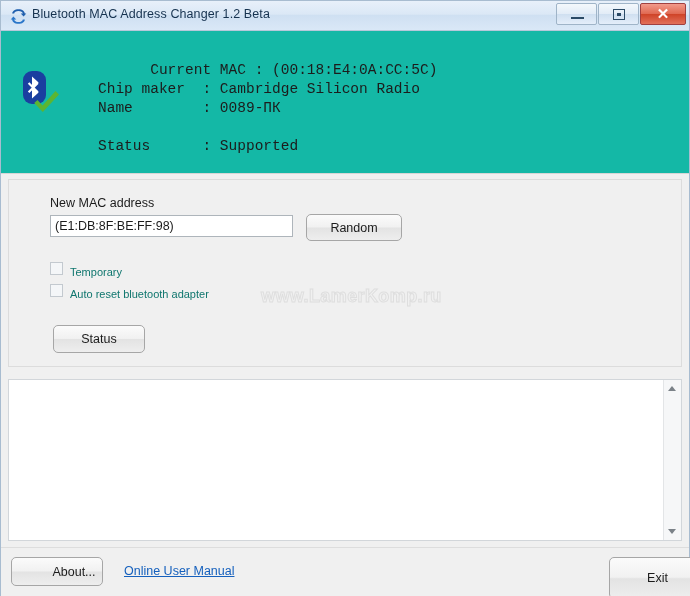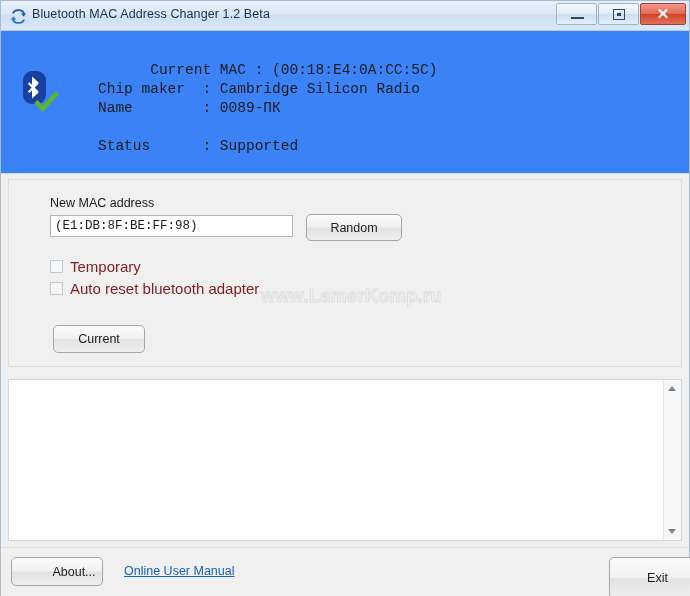--- a/index.html
+++ b/index.html
@@ -97,21 +97,21 @@
     text-align: center;
     font-family: "Liberation Sans", sans-serif;
   }
 
   
   .info-panel {
     position: absolute;
     left: 0; top: 30px;
     width: 688px;
     height: 142px;
-    background: #3b82f6;
+    background: #14b8a6;
     border-bottom: 1px solid #d6d6d6;
   }
   .bt-icon {
     position: absolute;
     left: 14px; top: 36px;
     width: 48px; height: 48px;
   }
   .info-lines {
     position: absolute;
     left: 97px; top: 11px;
@@ -139,21 +139,21 @@
     font-size: 12.5px;
     color: #1b1b1b;
   }
   .mac-input {
     position: absolute;
     left: 41px; top: 35px;
     width: 243px; height: 22px;
     box-sizing: border-box;
     border: 1px solid #aeb5bb;
     background: #ffffff;
-    font-family: Liberation Mono, monospace;
+    font-family: Liberation Sans, sans-serif;
     font-size: 12.5px;
     color: #1b1b1b;
     padding: 0 4px;
     outline: none;
   }
   .btn {
     box-sizing: border-box;
     border: 1px solid #a6a6a6;
     border-radius: 5px;
     background: linear-gradient(to bottom, #fbfbfb 0%, #f1f1f1 48%, #e3e3e3 52%, #eeeeee 100%);
@@ -175,23 +175,24 @@
   .cbrow.r1 { left: 41px; top: 78px; }
   .cbrow.r2 { left: 41px; top: 100px; }
   .cbox {
     width: 13px; height: 13px;
     box-sizing: border-box;
     border: 1px solid #c3c9cf;
     background: #f4f6f8;
     margin-right: 7px;
   }
   .cblabel {
-    font-size: 15px;
-    color: #7f1d1d;
+    font-size: 11px;
+    color: #0f766e;
     white-space: nowrap;
+    margin-top: 8px;
   }
   .watermark {
     position: absolute;
     left: 252px; top: 106px;
     font-size: 18px;
     font-weight: bold;
     color: transparent;
     -webkit-text-stroke: 1px #dedede;
     letter-spacing: .4px;
     white-space: nowrap;
@@ -335,21 +336,21 @@
       <span class="cblabel">Temporary</span>
     </label>
 
     <label class="cbrow r2">
       <span class="cbox"></span>
       <span class="cblabel">Auto reset bluetooth adapter</span>
     </label>
 
     <span class="watermark">www.LamerKomp.ru</span>
 
-    <button class="btn btn-change">Current</button>
+    <button class="btn btn-change">Status</button>
   </div>
 
   <div class="log-wrap">
     <textarea class="log-area" style=""></textarea>
     <div class="scrollbar">
       <div class="sb-arrow up">
         <span class="tri"></span>
       </div>
       <div class="sb-arrow down">
         <span class="tri"></span>

